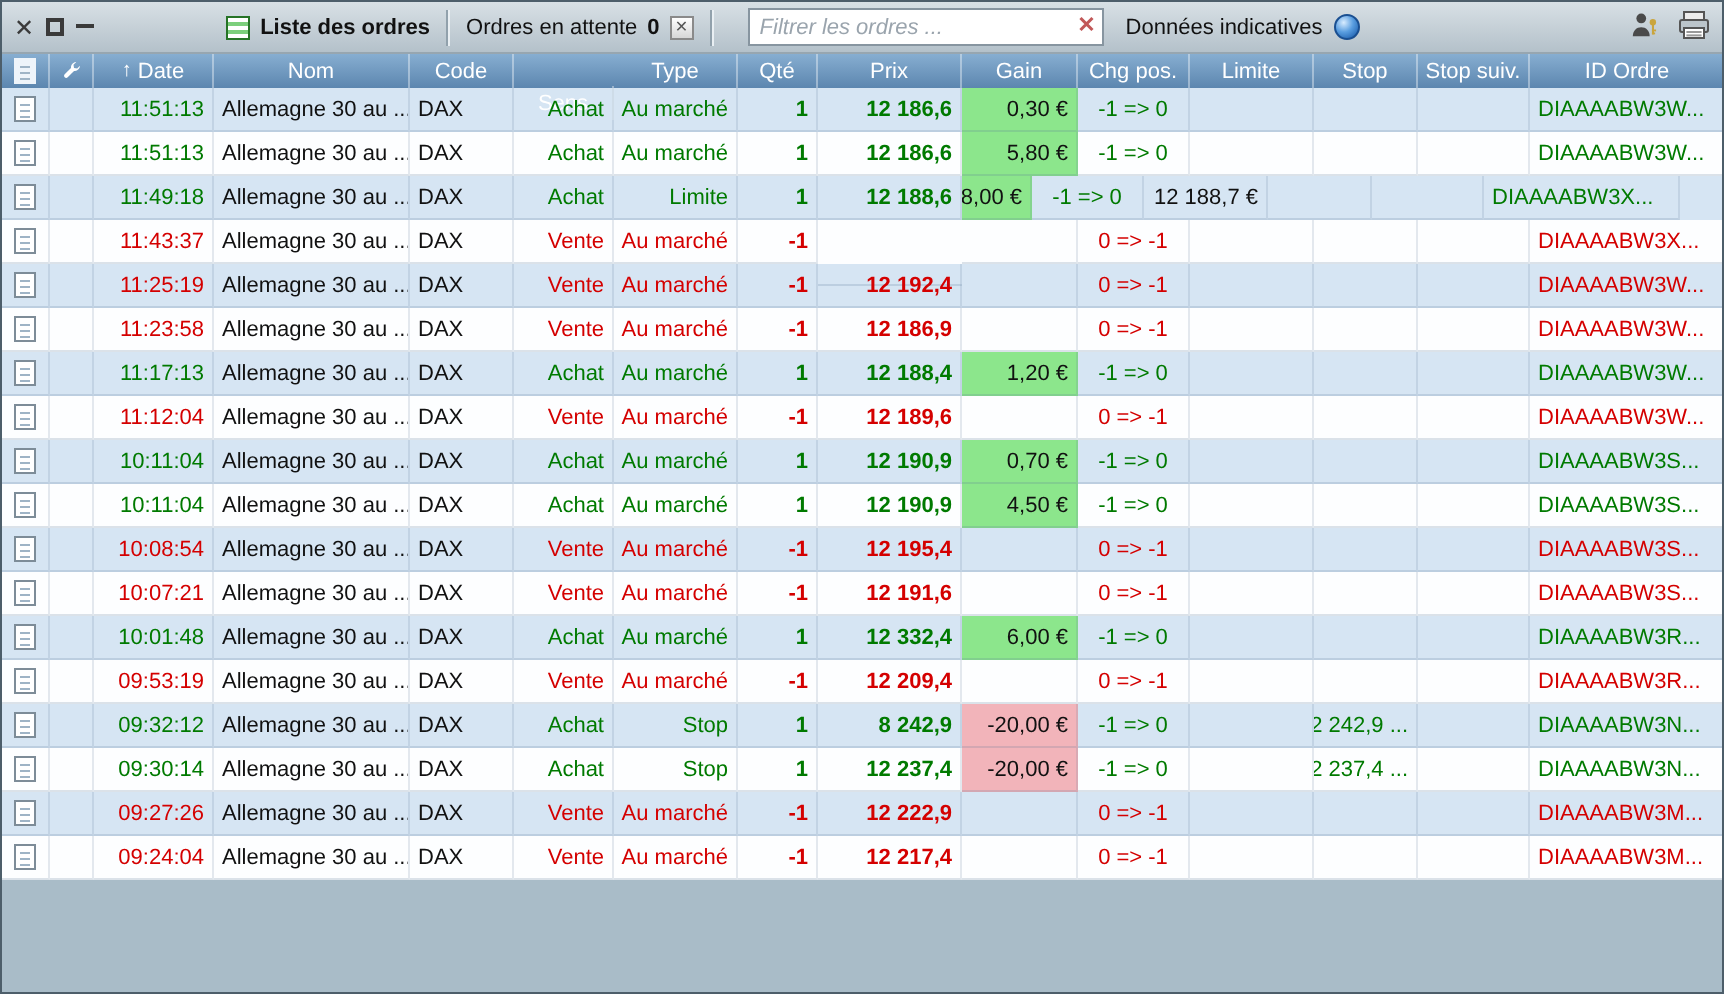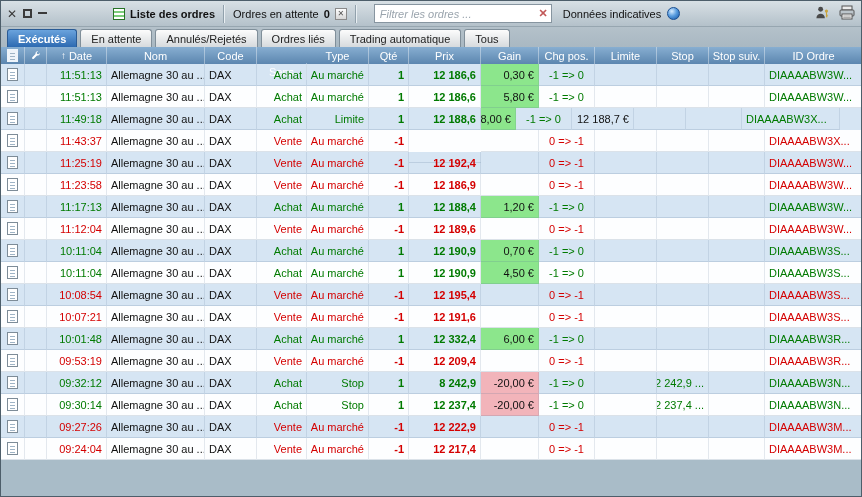--- a/index.html
+++ b/index.html
@@ -132,28 +132,20 @@
           <rect x="3" y="1" width="10" height="4" fill="#ececec" stroke="#555"></rect>
           <rect x="1" y="5" width="14" height="6" rx="1" fill="#bcc5cb" stroke="#555"></rect>
           <rect x="3" y="9" width="10" height="5" fill="#fff" stroke="#555"></rect>
           <rect x="4.2" y="10.5" width="7.6" height="1" fill="#999"></rect>
           <rect x="4.2" y="12.2" width="7.6" height="1" fill="#999"></rect>
         </svg>
       </span>
     </div>
   </div>
 
-  <div class="tabbar">
-      <div class="tab active">Exécutés</div>
-      <div class="tab">En attente</div>
-      <div class="tab">Annulés/Rejetés</div>
-      <div class="tab">Ordres liés</div>
-      <div class="tab">Trading automatique</div>
-      <div class="tab">Tous</div>
-    </div>
 
   <div>
     <div class="grid-header">
         <div class="hcell" style="width: 24px;">
           <span class="doc-ico hdr"></span>
         </div>
         <div class="hcell" style="width: 22px;">
           <svg width="11" height="11" viewBox="0 0 16 16" fill="#fff">
             <path d="M14.5 4.2c0 .5-.1 1-.3 1.5-.7 1.6-2.3 2.5-4 2.3L5.6 12.6c-.6.6-1.6.6-2.2 0-.6-.6-.6-1.6 0-2.2L8 5.8C7.8 4.1 8.7 2.5 10.3 1.8c.5-.2 1-.3 1.5-.3l-2 2 .4 2.3 2.3.4 2-2z"></path>
           </svg>

